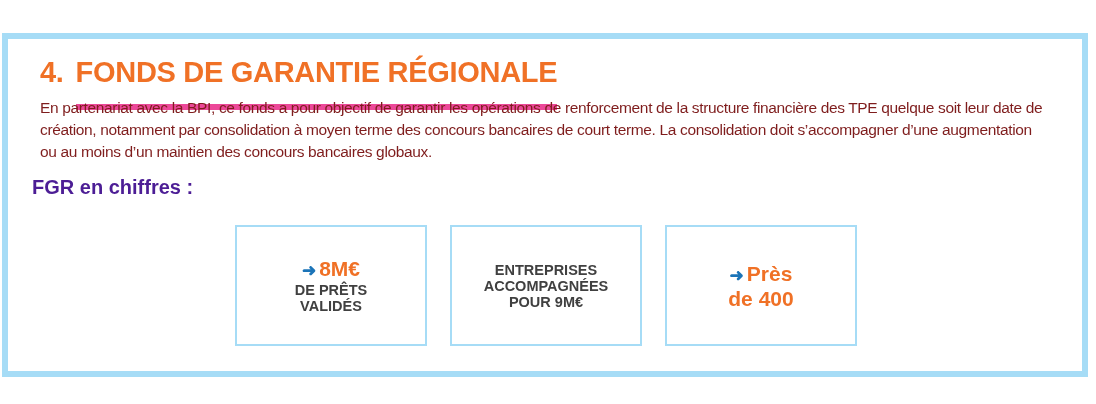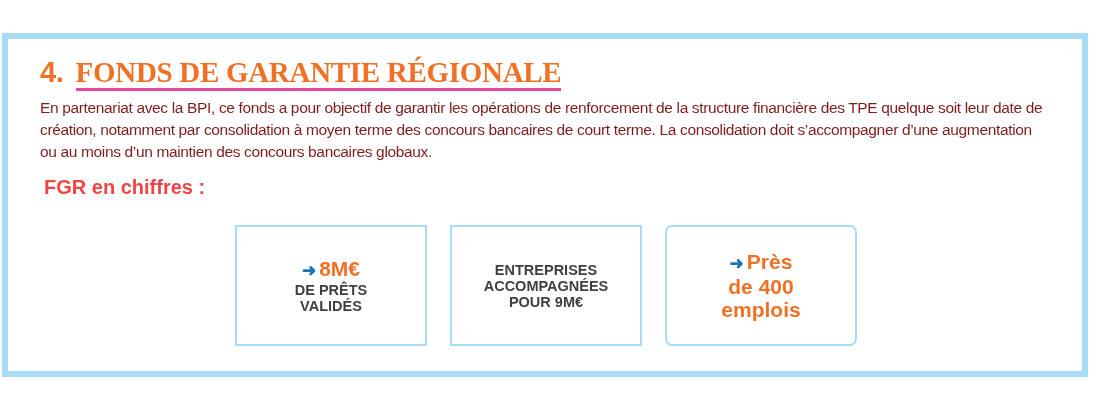--- a/index.html
+++ b/index.html
@@ -1,22 +1,22 @@
 <!DOCTYPE html>
 <html><head>
 <meta charset="utf-8">
 <style>
   html, body { margin:0; padding:0; background:#ffffff; }
   body { width:1096px; height:404px; position:relative; overflow:hidden; font-family:"Liberation Sans", sans-serif; }
   .frame { position:absolute; left:2px; top:33px; width:1074px; height:332px; border:6px solid #a6dcf6; background:#fff; }
   .title { position:absolute; left:40px; top:56px; font-size:29px; font-weight:bold; color:#f07126; white-space:nowrap; letter-spacing:-0.3px; }
   .title .num { margin-right:12px; }
-  .title .txt { border-bottom:3px solid #ec4899; padding-bottom:0;font-family:Liberation Serif, serif; }
+  .title .txt { border-bottom:6px solid #ec4899; padding-bottom:16px; }
   .para { position:absolute; left:40px; top:97px; width:1010px; font-size:15.5px; line-height:22px; color:#7f1d1d; letter-spacing:-0.35px; }
-  .sub { position:absolute; left:44px; top:176px; font-size:20px; font-weight:bold; color:#ef4444; }
+  .sub { position:absolute; left:32px; top:176px; font-size:20px; font-weight:bold; color:#4c1d95; }
   .card { position:absolute; top:225px; width:192px; height:121px; border:2px solid #a6dcf6; box-sizing:border-box; display:flex; flex-direction:column; align-items:center; justify-content:center; text-align:center; font-weight:bold; }
   .card .big { font-size:21px; color:#f07126; line-height:22px; }
   .card .arrow { color:#1b74b8; font-size:17px; margin-right:3px; }
   .card .small { font-size:14.5px; color:#404040; line-height:16px; }
   .card .orange-line { font-size:21px; color:#f07126; line-height:23px; }
 </style>
 </head>
 <body>
 
 <div class="frame"></div>
@@ -34,17 +34,16 @@
   <div class="small">DE PRÊTS</div>
   <div class="small">VALIDÉS</div>
 </div>
 
 <div class="card" style="left:450px;">
   <div class="small">ENTREPRISES</div>
   <div class="small">ACCOMPAGNÉES</div>
   <div class="small">POUR 9M€</div>
 </div>
 
-<div class="card" style="left:665px;border-radius:7px;">
+<div class="card" style="left:665px;">
   <div class="orange-line"><span class="arrow">➜</span><span>Près</span></div>
   <div class="orange-line">de 400</div>
-  <div class="orange-line">emplois</div>
 </div>
 
 </body></html>

